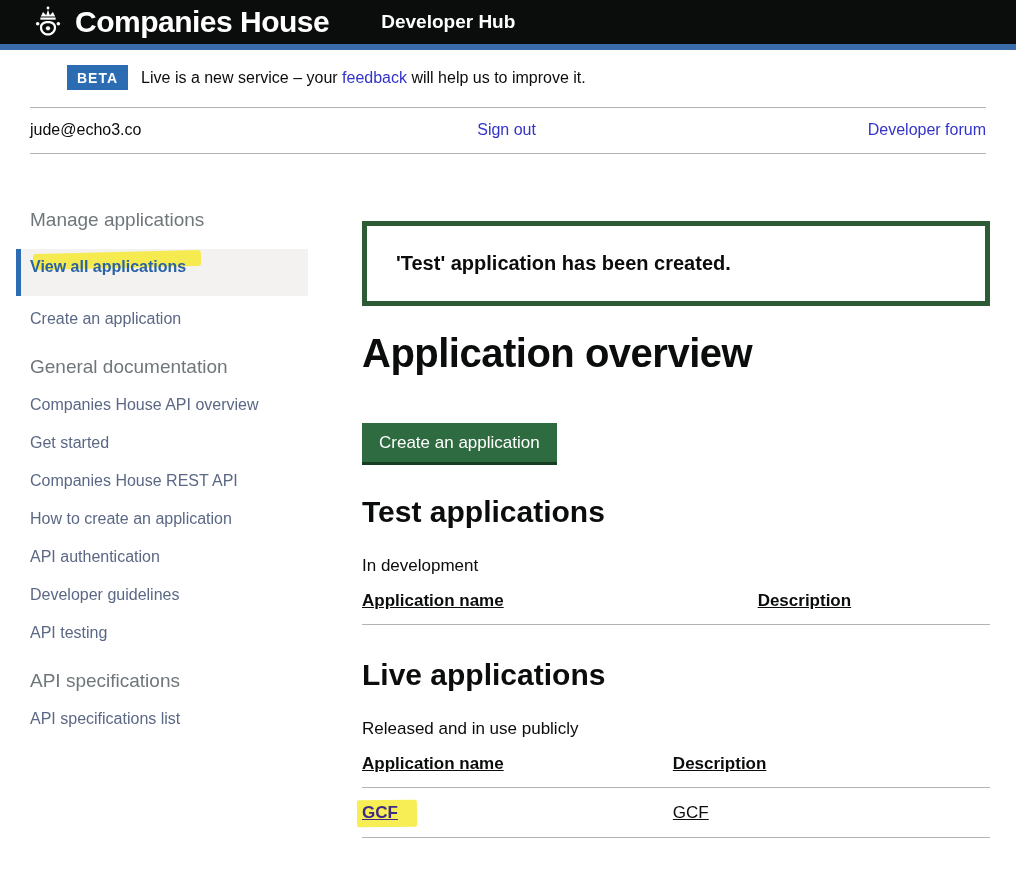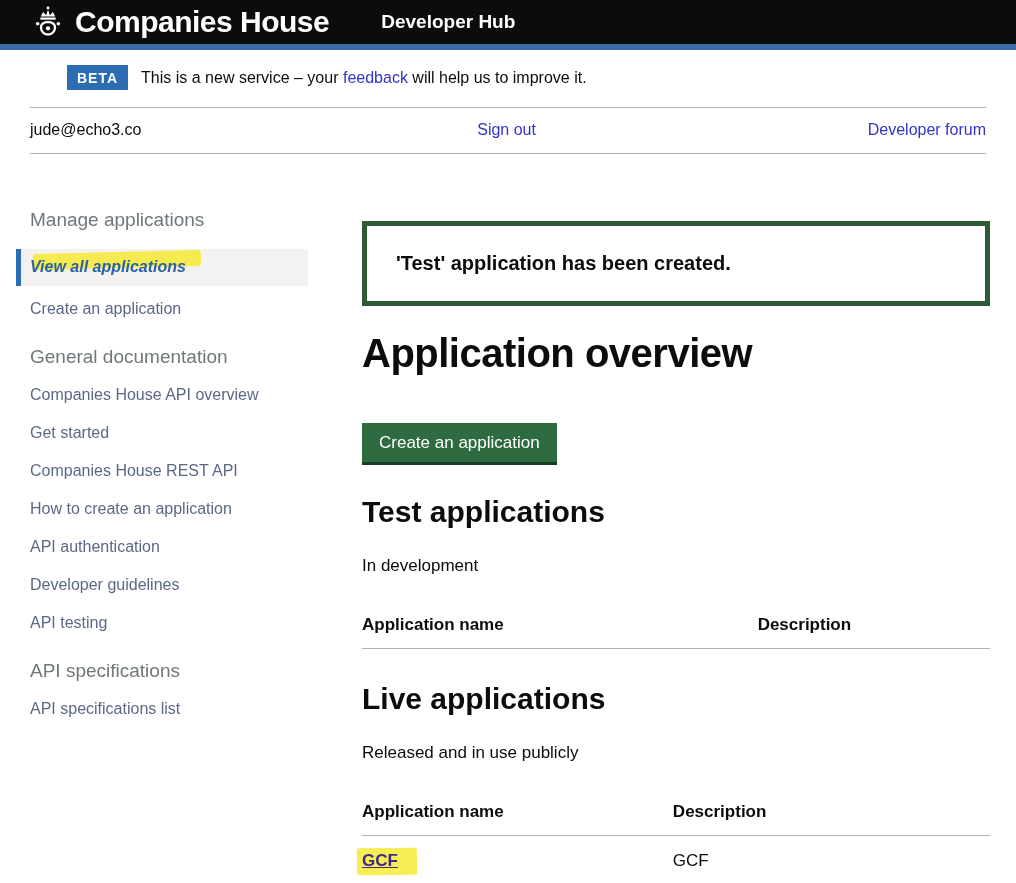--- a/index.html
+++ b/index.html
@@ -52,21 +52,21 @@
   .sidebar { width:286px; flex:none; }
   .side-heading { font-size:19px; font-weight:400; color:#6f777b; margin:0 0 18px; }
   .side-section { margin-bottom:28px; }
   .side-link {
     display:block; font-size:16px; color:#5b6885;
     text-decoration:none; margin-bottom:20px;
   }
   .active-item {
     position:relative; background:#f3f2f1;
     border-left:5px solid #2b6cb3;
-    margin:0 8px 14px -14px; padding:9px 10px 10px 9px;font-style:italic;
+    margin:0 8px 14px -14px; padding:9px 10px 20px 9px;
   }
   .active-item a {
     position:relative; z-index:1; font-weight:bold; font-size:16px;
     color:#2a62a5; text-decoration:none;
   }
   .marker-side {
     position:absolute; left:12px; top:3px; width:168px; height:16px;
     background:#f5e829; opacity:.8; transform:rotate(-1.4deg);
     border-radius:3px; z-index:0;
   }
@@ -82,21 +82,21 @@
     margin:25px 0 0;
   }
   .create-btn {
     display:inline-block; background:#2e6b41; color:#fff;
     font-size:17px; font-family:inherit; border:none;
     padding:10px 17px 9px; margin-top:47px;
     box-shadow:0 3px 0 #173d22; cursor:pointer;
   }
   .sec-heading { font-size:30px; font-weight:bold; margin:33px 0 0; }
   .sec-subtitle { font-size:17px; margin:27px 0 0; }
-  table { width:100%; border-collapse:collapse; margin-top:39px; }
+  table { width:100%; border-collapse:collapse; margin-top:15px;text-decoration:underline; }
   th {
     text-align:left; font-size:17px; font-weight:bold;
     padding:0 0 13px; border-bottom:1px solid #b1b4b6;
   }
   td { font-size:17px; padding:15px 0 14px; border-bottom:1px solid #b1b4b6; }
   .t-test .col-name { width:63%; }
   .t-live .col-name { width:49.5%; }
   .app-link {
     position:relative; display:inline-block;
     font-weight:bold; color:#3f2b85; text-decoration:underline;
@@ -127,21 +127,21 @@
     <span class="brand-text">Companies House</span>
   </a>
   <a class="product-link">
     <span class="product-text">Developer Hub</span>
   </a>
 </header>
 
 <div class="phase">
   <span class="beta-tag">BETA</span>
   <span>
-    <span>This is a new service – your </span><a>feedback</a><span> will help us to improve it.</span>
+    <span>Live is a new service – your </span><a>feedback</a><span> will help us to improve it.</span>
   </span>
 </div>
 
 <div class="account">
   <span class="email">jude@echo3.co</span>
   <a>Sign out</a>
   <a>Developer forum</a>
 </div>
 
 <div class="layout">

